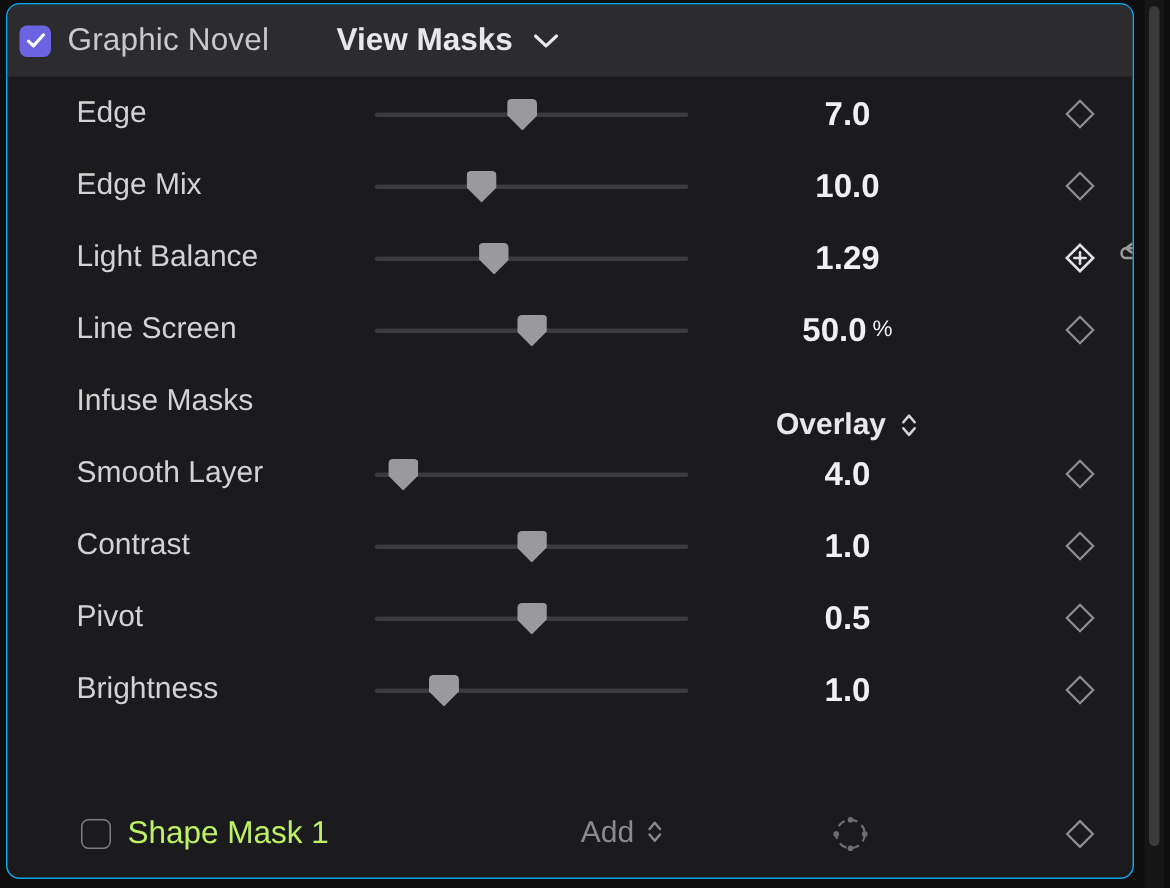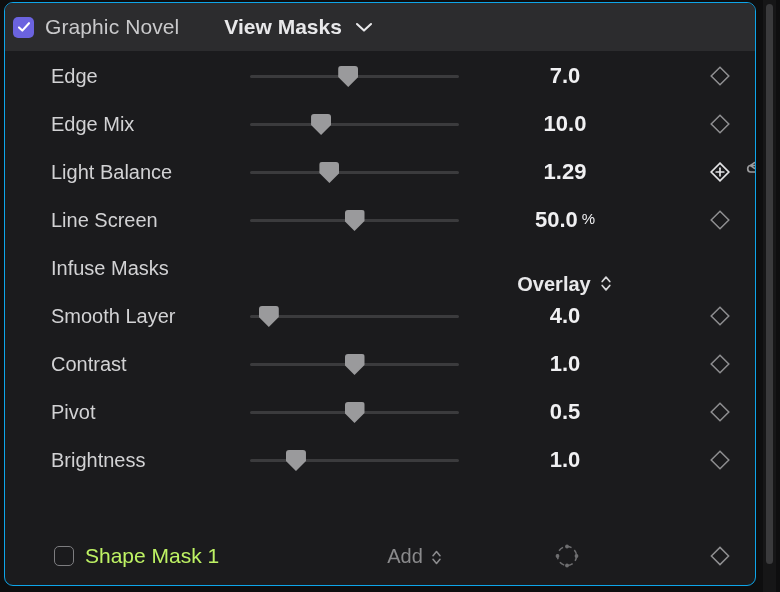--- a/index.html
+++ b/index.html
@@ -244,21 +244,21 @@
     font-size: 21px;
     white-space: nowrap;
   }
   #shape-mode {
     position: absolute;
     left: 325px;
     width: 170px;
     top: 50%;
     transform: translateY(-50%);
     display: flex;
-    align-items: flex-end;
+    align-items: flex-start;
     justify-content: center;
     gap: 7px;
     cursor: pointer;
   }
   #shape-mode-label {
     color: #8a8a8c;
     font-size: 20px;
   }
   #shape-icon-btn {
     position: absolute;

